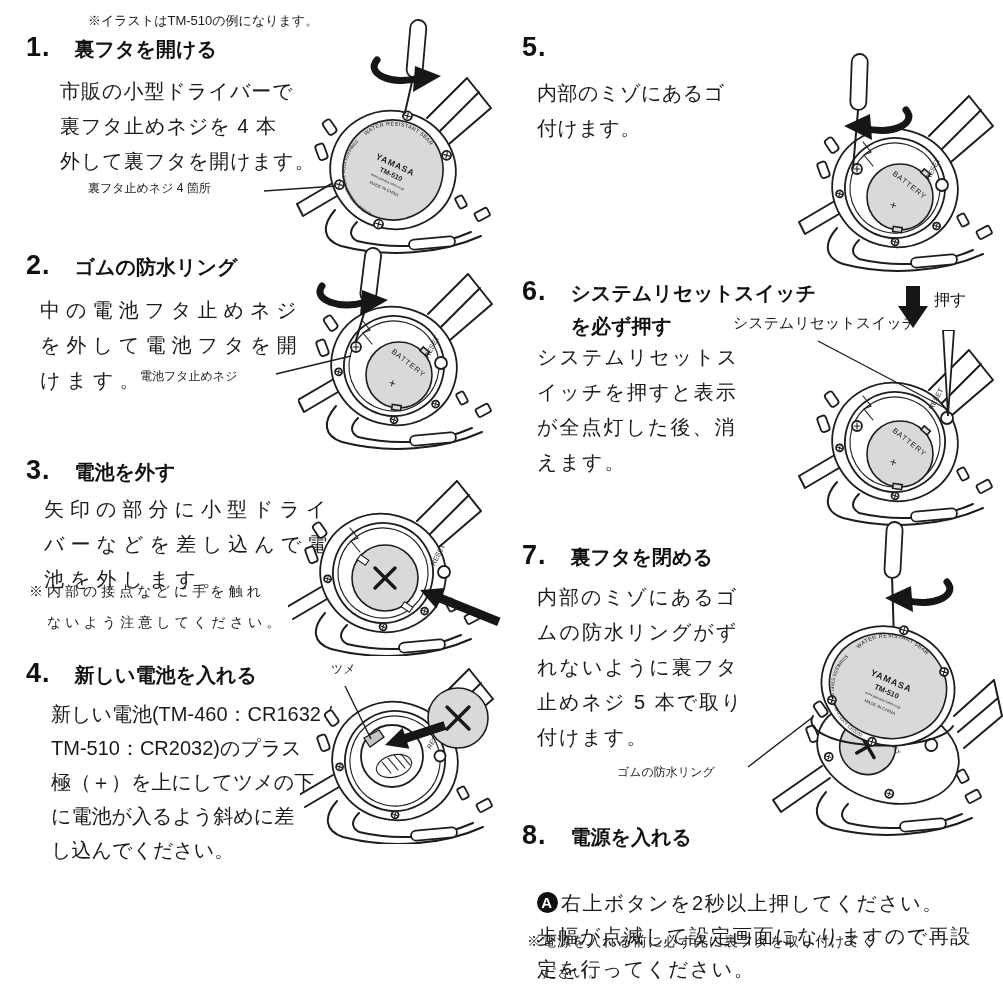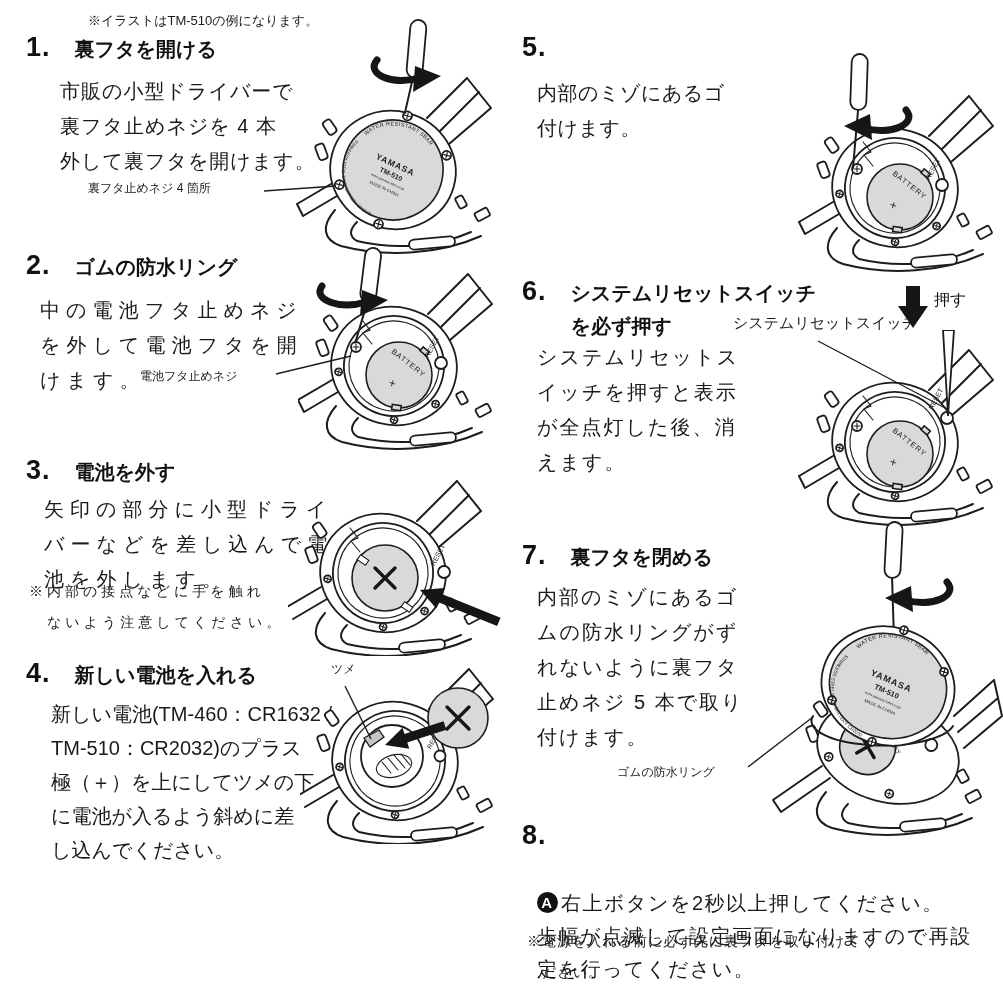--- a/index.html
+++ b/index.html
@@ -392,20 +392,21 @@
       <rect class="fw" x="-8" y="0" width="16" height="56" rx="8"></rect>
       <path class="s" stroke-width="2.5" d="M0,56 L4,104"></path>
     </g>
   </g>
   <path class="arr" d="M252,62 C264,76 236,88 210,80"></path>
   <polygon class="bk" points="216,66 190,78 218,92"></polygon>
 </svg>
 
 <div class="abs hd" style="left:522px;top:820px">
   <span class="num">8.</span>
+  <span class="ttl">電源を入れる</span>
 </div>
 <div class="abs bd" style="left:537px;top:854px;line-height:33px;letter-spacing:1.5px">
   <span class="badge">A</span><span>右上ボタンを2秒以上押してください。
 歩幅が点滅して設定画面になりますので再設
 定を行ってください。</span>
 </div>
 <div class="abs nt" style="left:527px;top:926px;letter-spacing:1px">※電源を入れる前に必ず先に裏フタを取り付けてく
 　ださい。</div>
 
 <svg class="abs" style="left:0;top:0;pointer-events:none" width="1003" height="1003" viewBox="0 0 1003 1003">

